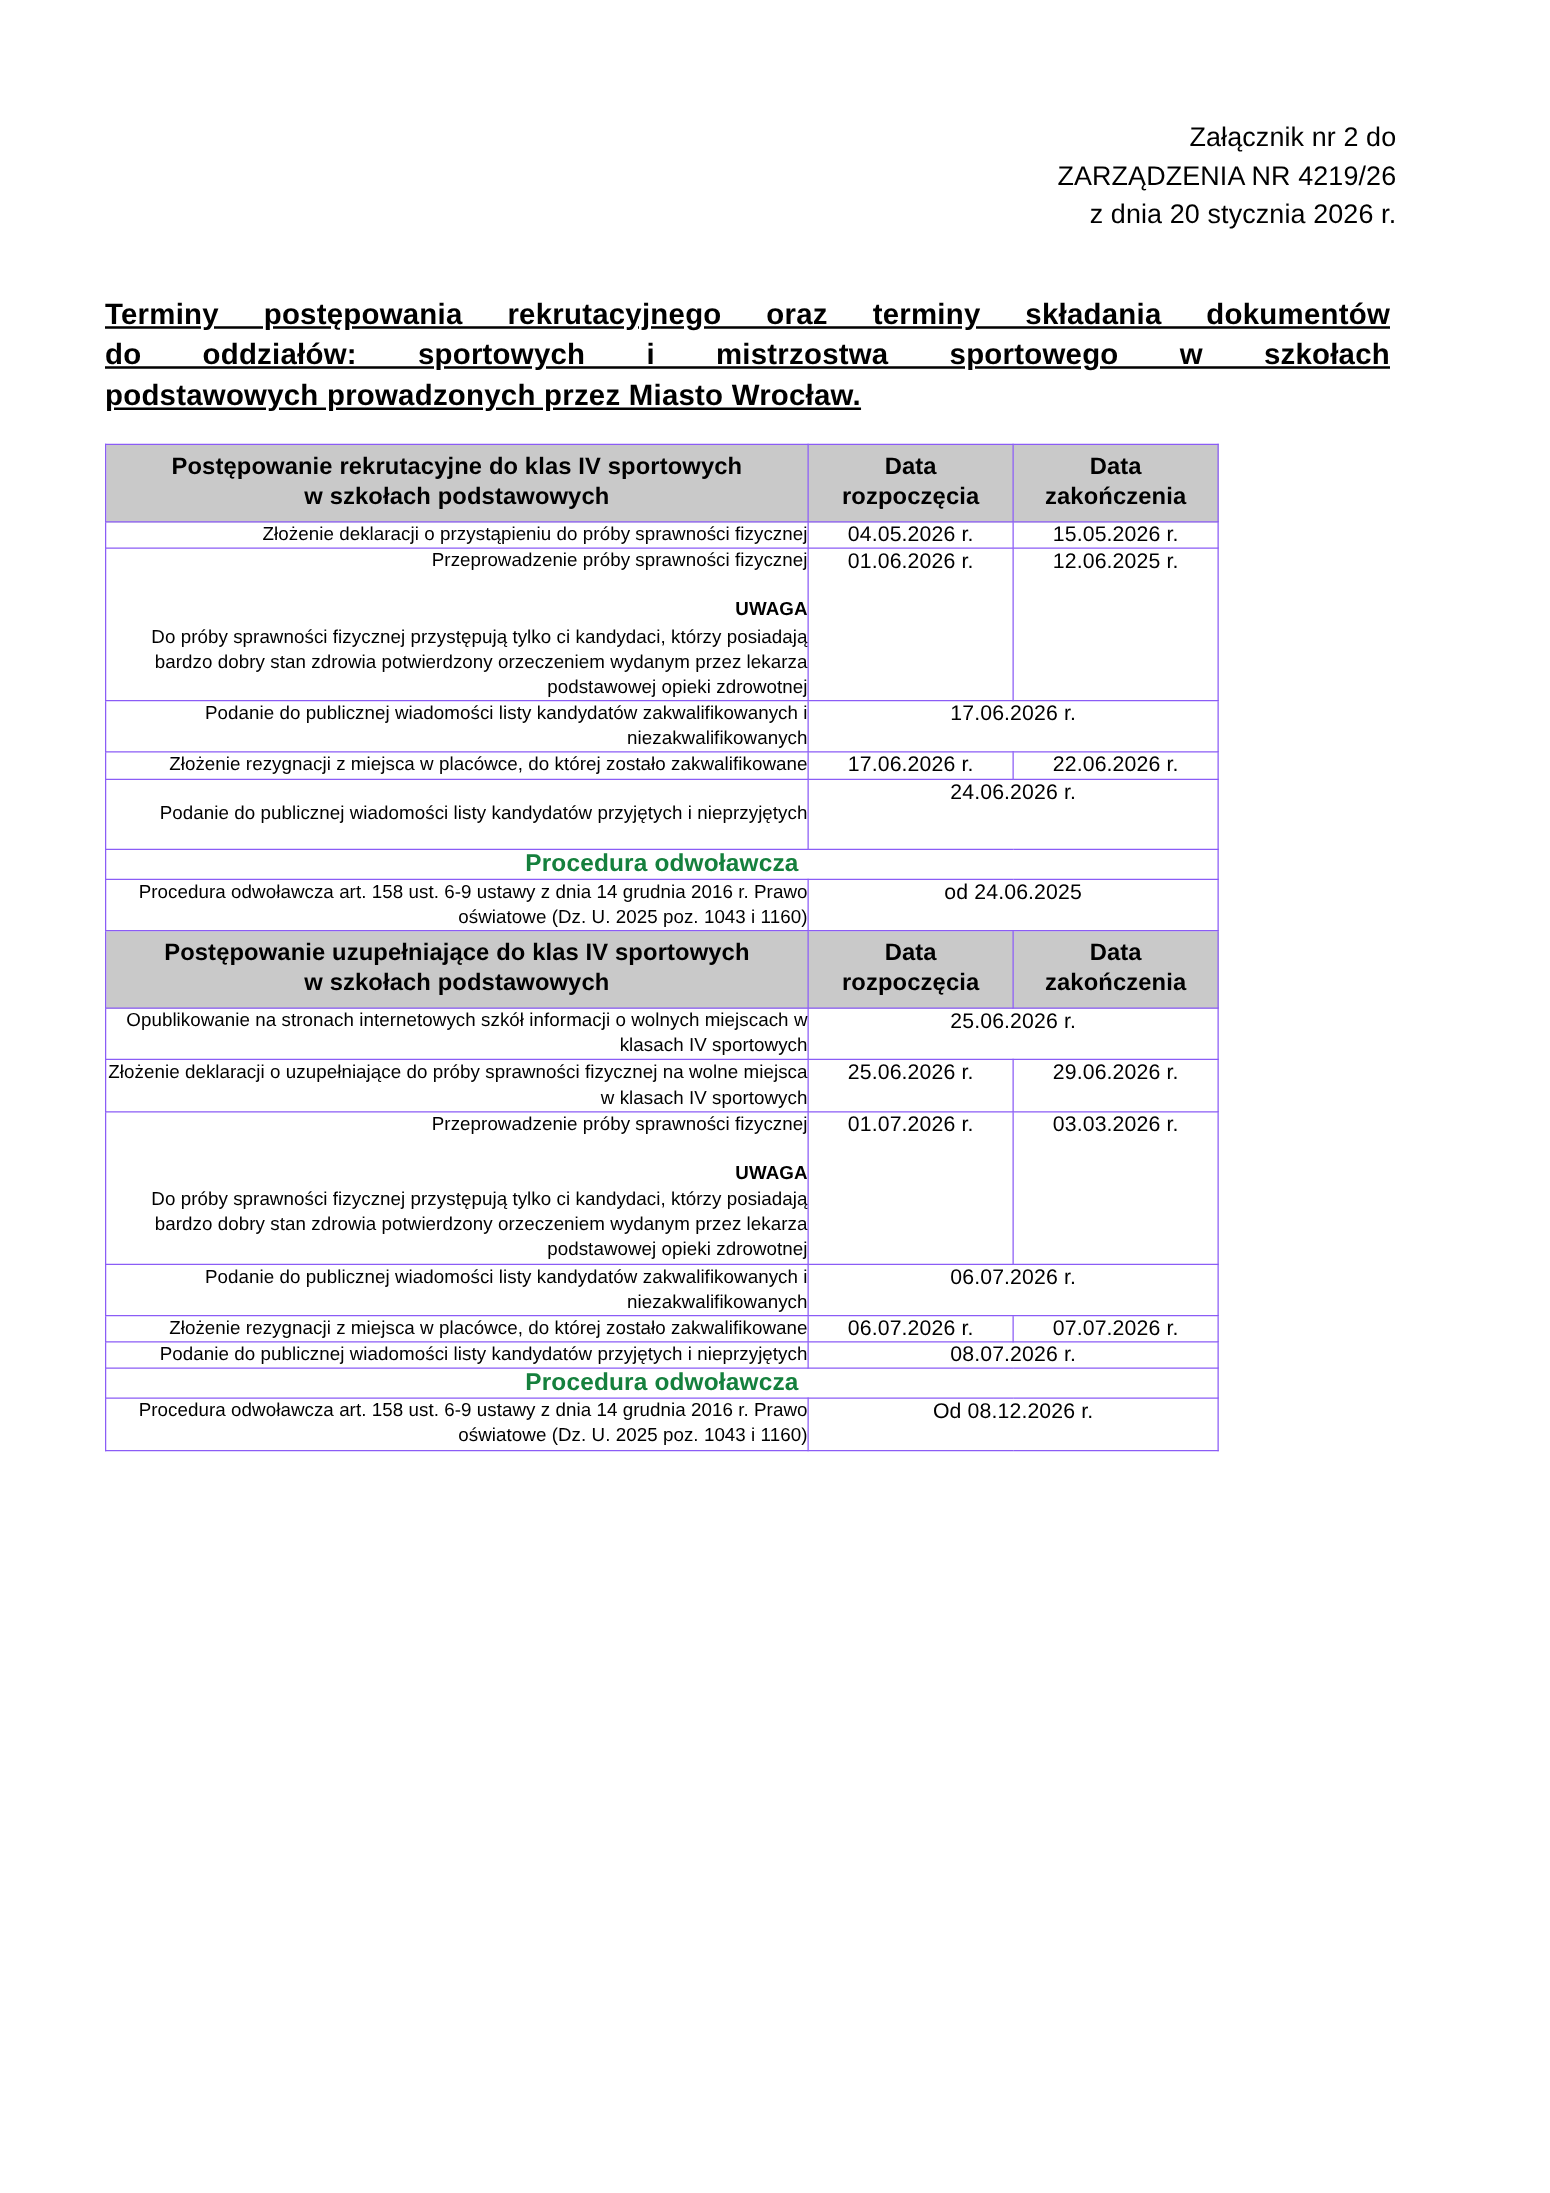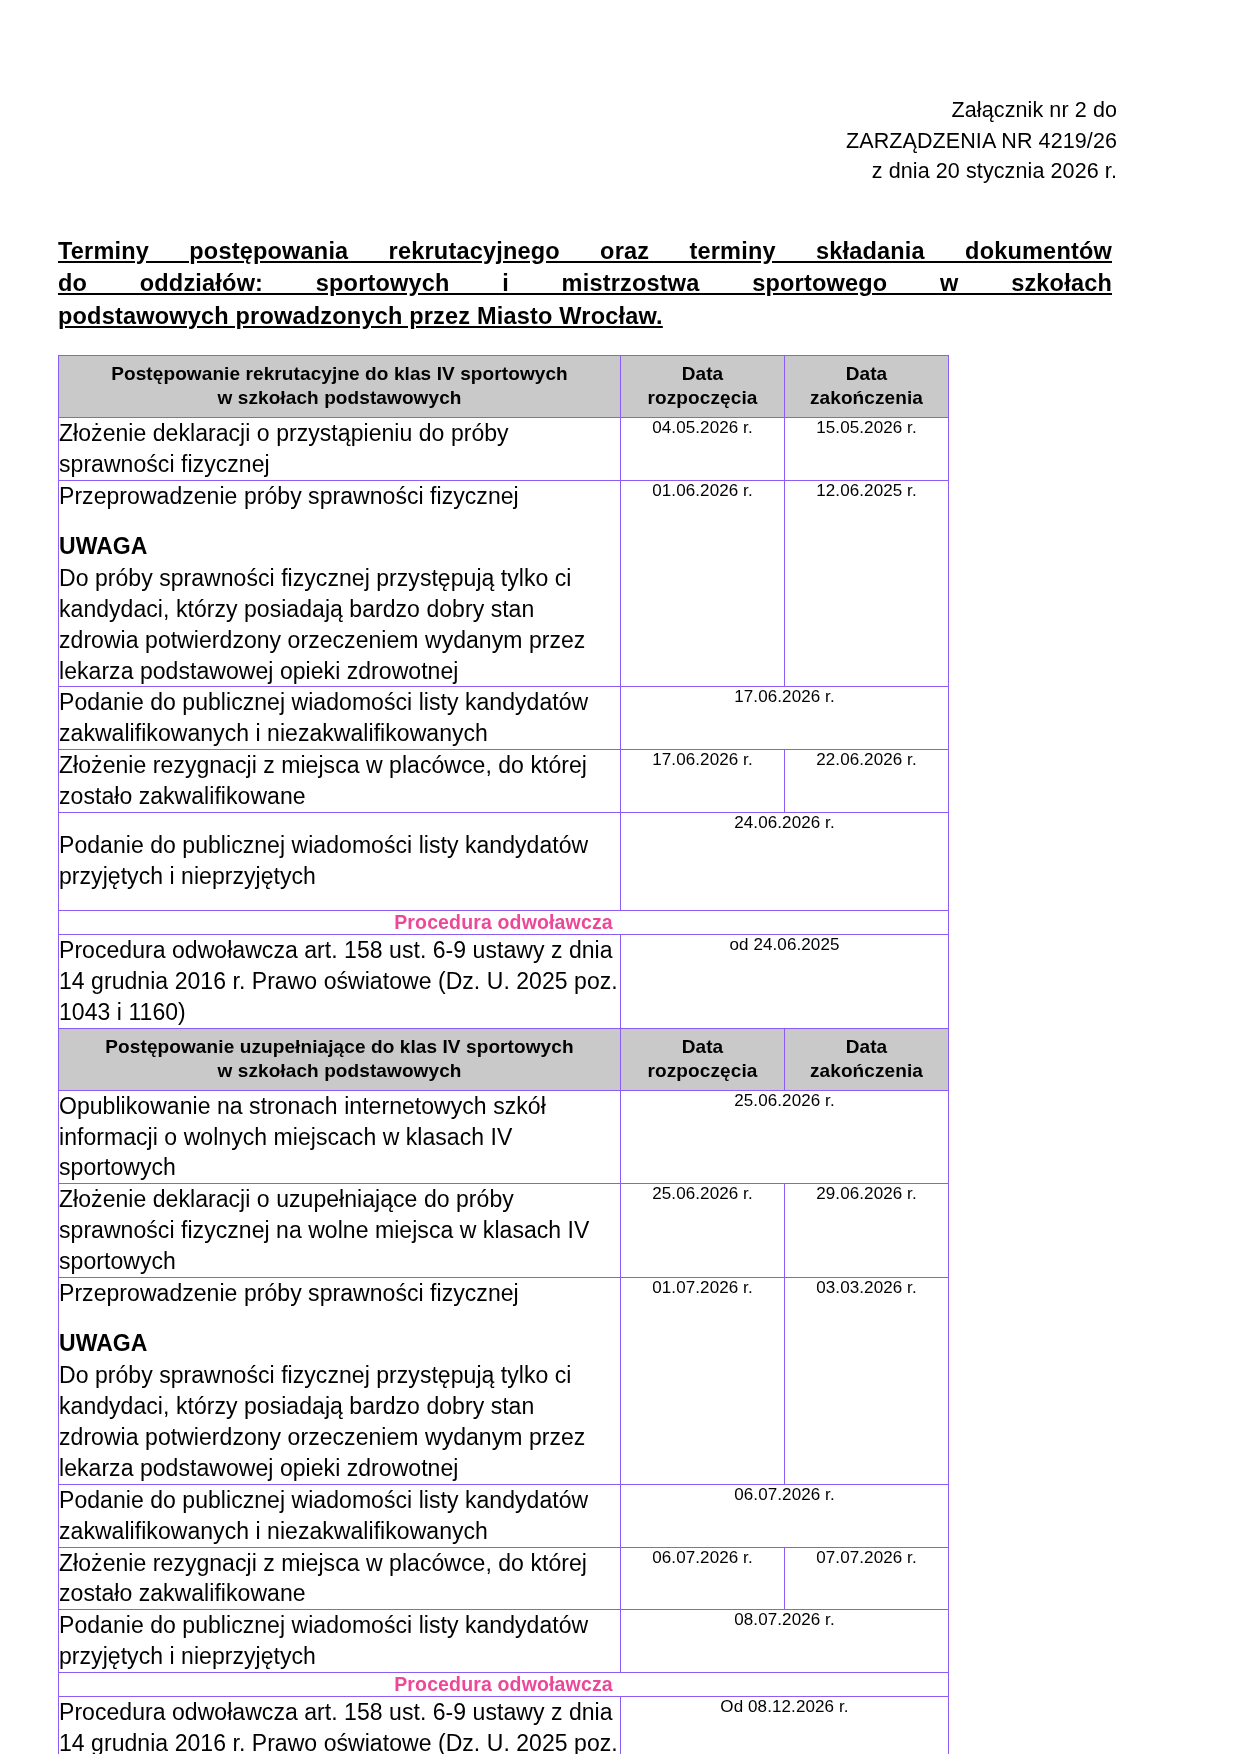--- a/index.html
+++ b/index.html
@@ -12,21 +12,21 @@
     height: 1754px;
     font-family: "Liberation Sans", sans-serif;
     color: #000000;
     -webkit-font-smoothing: antialiased;
   }
   .page {
     position: relative;
     width: 1240px;
     height: 1754px;
     box-sizing: border-box;
-    padding: 95px 118px 0 58px;
+    padding: 95px 118px 0 84px;
   }
 
   
   .doc-ref {
     text-align: right;
     font-size: 21.5px;
     line-height: 1.42;
     letter-spacing: 0.1px;
     margin: 0 0 0 0;
     padding-right: 5px;
@@ -79,24 +79,25 @@
     font-size: 19px;
     line-height: 1.26;
     padding: 6px 6px 7px 6px;
     vertical-align: middle;
     letter-spacing: 0.1px;
   }
   tr.section-head th .sub { display: block; }
 
   
   td.task {
-    font-size: 23px;
+    font-size: 15px;
     line-height: 1.345;
     padding: 7px 8px 8px 9px;
     letter-spacing: 0.05px;
+    text-align: right;
   }
   td.task p { margin: 0; }
   td.task p.gap { margin-top: 19px; }
   td.task .uwaga {
     font-weight: bold;
     display: block;
     margin-bottom: 1px;
   }
 
   
@@ -109,21 +110,21 @@
     letter-spacing: 0.1px;
     white-space: nowrap;
   }
 
   
   td.appeal-banner {
     text-align: center;
     vertical-align: middle;
     font-weight: bold;
     font-size: 19.5px;
-    color: #ec4899;
+    color: #15803d;
     padding: 14px 6px 15px 6px;
     letter-spacing: 0.15px;
     margin-left: 28px;
   }
 </style>
 </head>
 <body>
 
 <div class="page">
 

